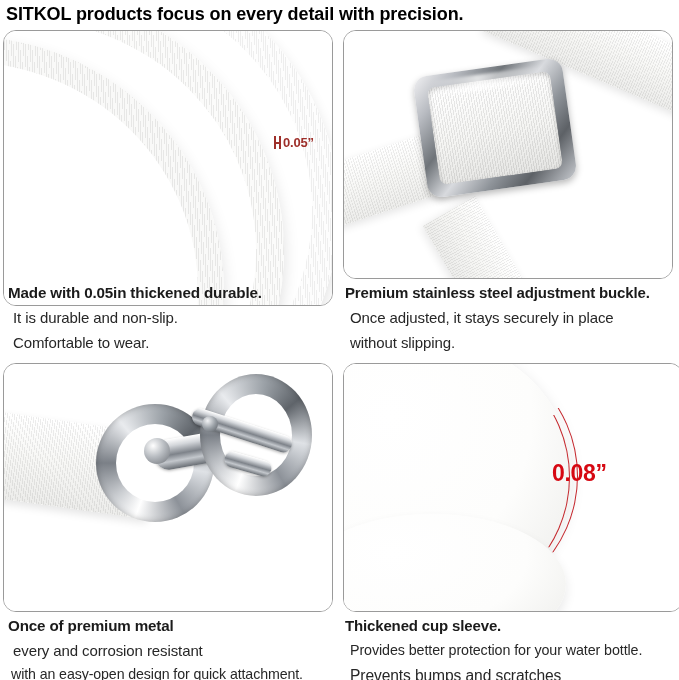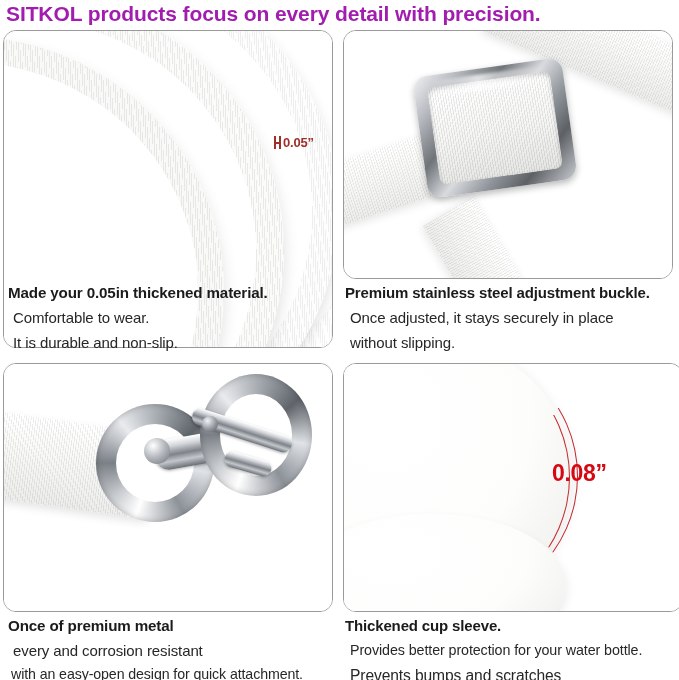--- a/index.html
+++ b/index.html
@@ -8,33 +8,33 @@
     background: #ffffff;
     font-family: "Liberation Sans", sans-serif;
     overflow: hidden;
   }
   #page { position: relative; width: 679px; height: 680px; background:#fff; }
 
   
   .header {
     position: absolute; left: 6px; top: 0px; width: 670px; height: 28px;
     display: flex; align-items: center;
-    font-size: 21px; font-weight: bold; color: #a21caf;
+    font-size: 18px; font-weight: bold; color: #000000;
     letter-spacing: -0.1px; white-space: nowrap;
   }
 
   
   .panel {
     position: absolute;
     border: 1px solid #9a9a9a;
     border-radius: 13px;
     background: #ffffff;
     overflow: hidden;
   }
-  #panel1 { left: 3px;   top: 30px;  width: 330px; height: 318px; padding-left: 48px; }
+  #panel1 { left: 3px;   top: 30px;  width: 330px; height: 276px; padding-left: 48px; }
   #panel2 { left: 343px; top: 30px;  width: 330px; height: 249px; }
   #panel3 { left: 3px;   top: 363px; width: 330px; height: 249px; }
   #panel4 { left: 343px; top: 363px; width: 340px; height: 249px; }
 
   .scene { position: absolute; inset: 0; overflow: hidden; background:#fff; }
 
   
   .caption { position: absolute; width: 336px; }
   #cap1 { left: 8px;   top: 281px; }
   #cap2 { left: 345px; top: 281px; }
@@ -272,23 +272,23 @@
       <div class="red-arc" style="left:-52px; top:-24px; width:286px; height:272px;
            clip-path: inset(25% 0 22% 55%);"></div>
       <div class="red-arc" style="left:-56px; top:-22px; width:282px; height:270px;
            clip-path: inset(27% 0 24% 55%);"></div>
 
       <div class="meas-008" style="left:208px; top:96px;">0.08”</div>
     </div>
   </div>
 
   <div class="caption" id="cap1">
-    <div class="cap-head">Made your 0.05in thickened material.</div>
+    <div class="cap-head">Made with 0.05in thickened durable.</div>
+    <div class="cap-line">It is durable and non-slip.</div>
     <div class="cap-line">Comfortable to wear.</div>
-    <div class="cap-line">It is durable and non-slip.</div>
   </div>
 
   <div class="caption" id="cap2">
     <div class="cap-head">Premium stainless steel adjustment buckle.</div>
     <div class="cap-line">Once adjusted, it stays securely in place</div>
     <div class="cap-line">without slipping.</div>
   </div>
 
   <div class="caption" id="cap3">
     <div class="cap-head">Once of premium metal</div>

